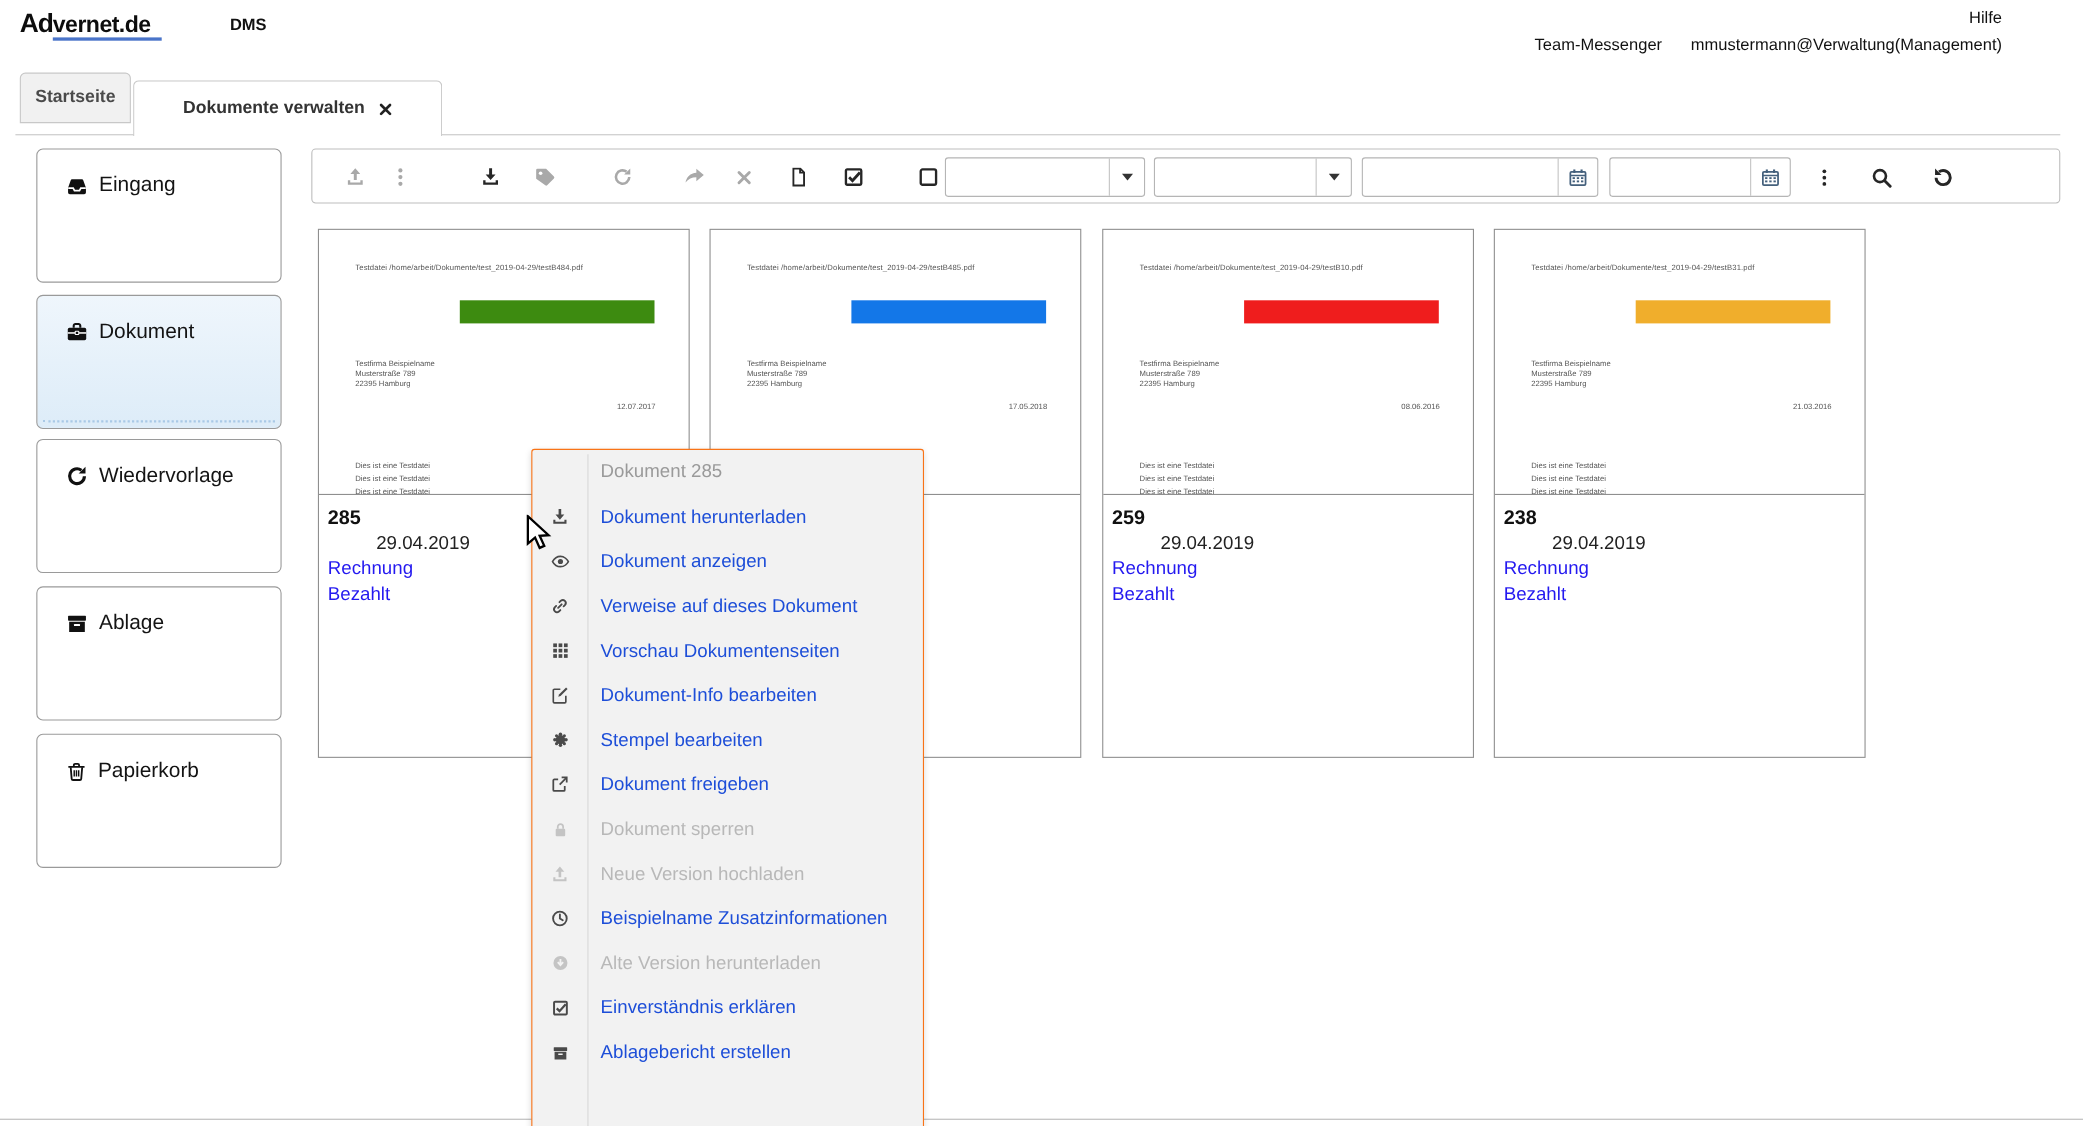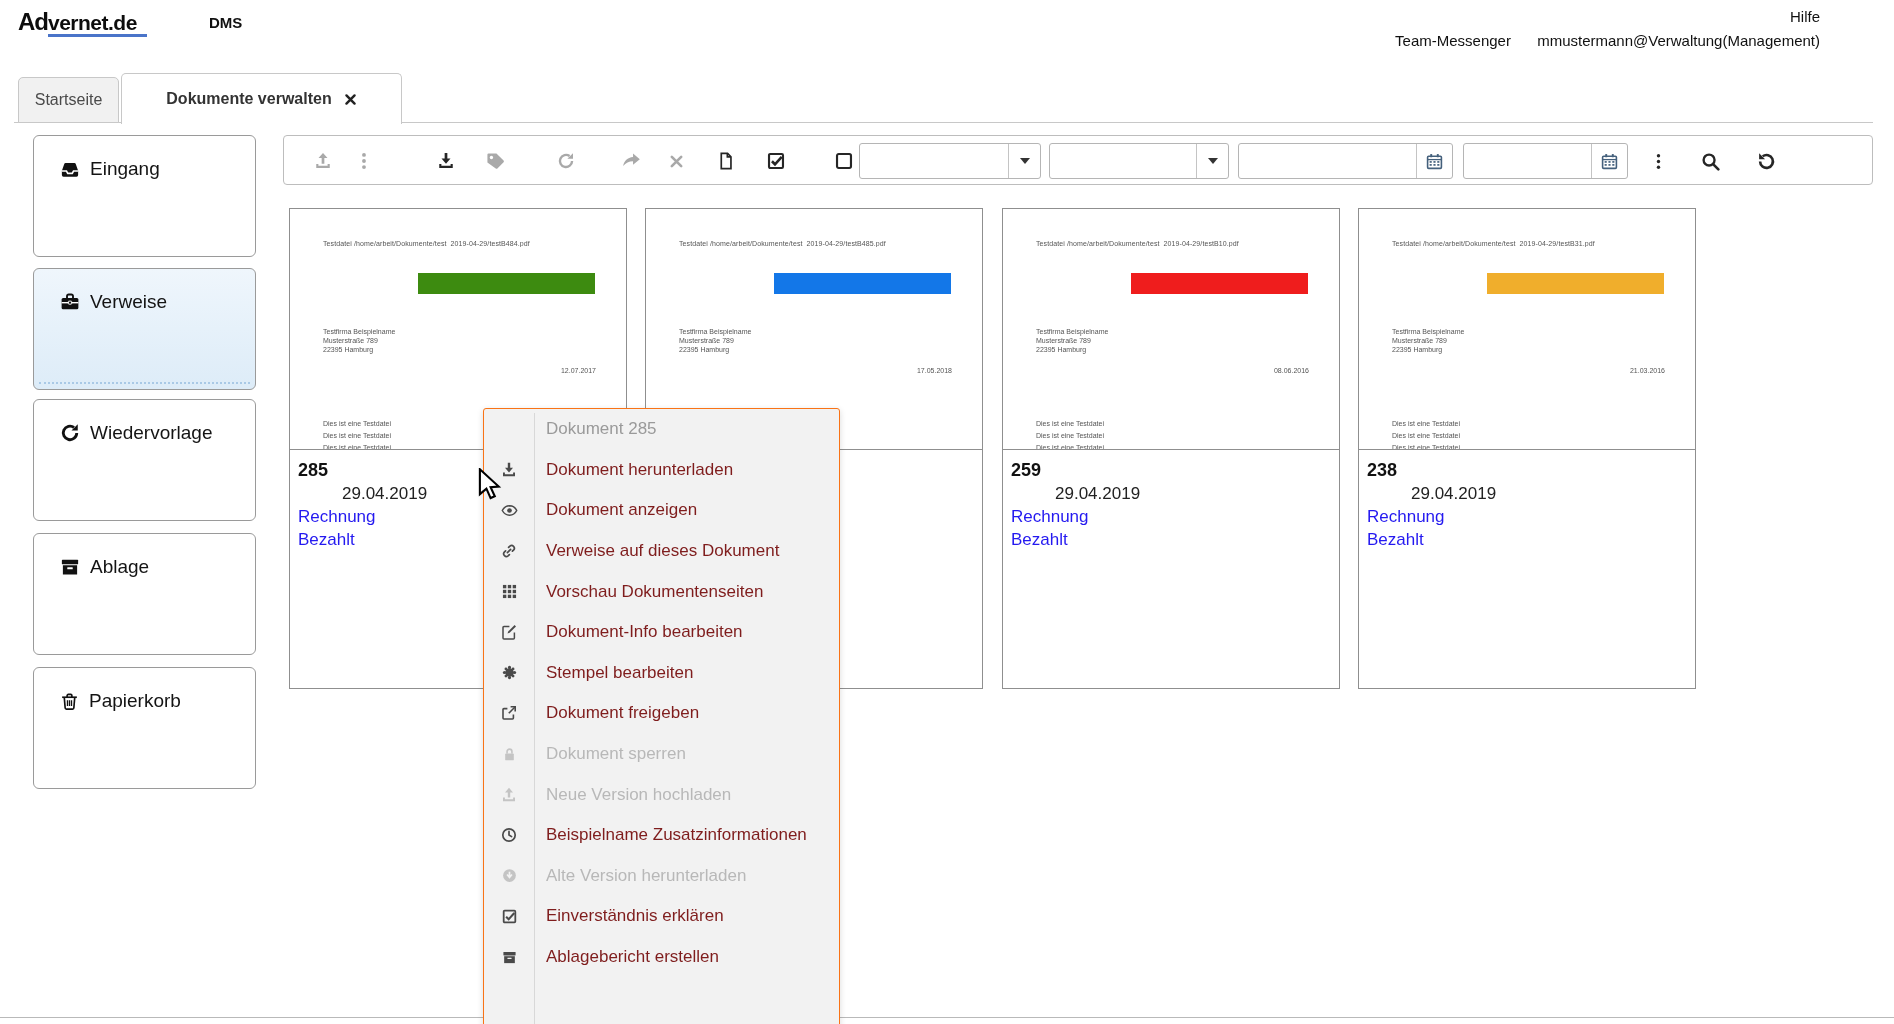--- a/index.html
+++ b/index.html
@@ -13,21 +13,21 @@
   .logo-rest { font-size:21px; font-weight:800; color:#0d0d0d; border-bottom:3px solid #4a74c9; padding-right:10px; letter-spacing:-0.5px; }
   .logo-dms { position:absolute; left:189px; top:14px; font-size:15px; font-weight:700; color:#111;margin-left:20px; }
   .hdr-right { position:absolute; right:74px; top:8px; text-align:right; font-size:15px; color:#111; }
   .hdr-right .row2 { margin-top:7px; }
   .hdr-link { cursor:pointer; }
   .hdr-user { margin-left:22px; }
 
   
   .tabline { position:absolute; left:14px; top:122px; width:1859px; height:1px; background:#c8c8c8; }
   .tab { position:absolute; border:1px solid #c8c8c8; border-radius:5px 5px 0 0; font-size:16px; display:flex; align-items:center; justify-content:center; cursor:pointer; }
-  .tab-inactive { left:18px; top:77px; width:101px; height:46px; background:#f1f1f1; color:#4a4a4a; z-index:2;}
+  .tab-inactive { left:18px; top:66px; width:101px; height:46px; background:#f1f1f1; color:#4a4a4a; z-index:2;font-weight:bold;}
   .tab-active { left:121px; top:73px; width:281px; height:51px; background:#fff; border-bottom:none; color:#333; font-weight:700; z-index:3; }
   .tab-close { margin-left:12px; display:inline-flex; }
 
   
   .side-item { position:absolute; left:33px; width:223px; height:122px; border:1px solid #9a9a9a; border-radius:6px; background:#fff; cursor:pointer; }
   .side-item .si-inner { position:absolute; left:26px; top:22px; display:flex; align-items:center; gap:10px; font-size:19px; color:#141414; }
   .side-item.selected { background:linear-gradient(#eff6fc, #ddecf8); border-color:#9a9a9a; }
   .side-item.selected::after { content:''; position:absolute; left:5px; right:5px; bottom:5px; border-top:2px dotted #a9c9e6; }
   .si-icon { display:inline-flex; color:#111; }
 
@@ -54,21 +54,21 @@
   .meta { padding:8px 8px 0 8px; }
   .m-num { font-size:18px; font-weight:700; color:#111; line-height:24px; }
   .m-date { font-size:17px; color:#222; line-height:23px;margin-left:44px; }
   .m-tag { font-size:17px; color:#2419f0; line-height:23px; cursor:pointer; }
 
   
   .cmenu { position:absolute; left:483px; top:408px; width:357px; height:732px; background:#f2f2f2; border:1px solid #f97316; border-radius:3px; box-shadow:0 2px 6px rgba(0,0,0,0.15); z-index:20; }
   .cm-divider { position:absolute; left:50px; top:4px; bottom:4px; width:1px; background:#d8d8d8; }
   .cm-row { position:relative; height:40.6px; display:flex; align-items:center; cursor:pointer; }
   .cm-row .mi-icon { width:50px; display:flex; align-items:center; justify-content:center; color:#4a4a4a; flex:none; }
-  .cm-row .mi-label { padding-left:12px; font-size:17px; color:#7f1d1d; white-space:nowrap; }
+  .cm-row .mi-label { padding-left:12px; font-size:17px; color:#1d4ed8; white-space:nowrap; }
   .cm-row.header { cursor:default; }
   .cm-row.header .mi-label { color:#9a9a9a; }
   .cm-row.disabled { cursor:default; }
   .cm-row.disabled .mi-label { color:#b8b8b8; }
   .cm-row.disabled .mi-icon { color:#c4c4c4; }
 
   .bottom-line { position:absolute; left:0; top:1017px; width:1894px; height:1px; background:#b9b9b9; }
   .cursor { position:absolute; left:478px; top:468px; z-index:30; pointer-events:none; }
 </style>
 </head>
@@ -115,21 +115,21 @@
   <div class="side-item selected" style="top:268px;">
     <div class="si-inner">
       <span class="si-icon">
         <svg width="20" height="20" viewBox="0 0 16 16" fill="currentColor">
             <rect x="1.3" y="4.8" width="13.4" height="9" rx="1.2"></rect>
             <path d="M5.6 4.8V3.3A1.3 1.3 0 0 1 6.9 2h2.2a1.3 1.3 0 0 1 1.3 1.3v1.5" fill="none" stroke="currentColor" stroke-width="1.5"></path>
             <rect x="1.3" y="8" width="13.4" height="1.1" fill="#fff"></rect>
             <rect x="6.7" y="7.3" width="2.6" height="2.4" rx="0.4" fill="currentColor" stroke="#fff" stroke-width="0.8"></rect>
           </svg>
       </span>
-      <span>Verweise</span>
+      <span>Dokument</span>
     </div>
   </div>
   <div class="side-item" style="top:399px;">
     <div class="si-inner">
       <span class="si-icon">
         <svg width="20" height="20" viewBox="0 0 16 16">
             <path d="M13.4 8A5.4 5.4 0 1 1 11.2 3.6" fill="none" stroke="currentColor" stroke-width="2.3"></path>
             <path d="M14.2 1v5h-5z" fill="currentColor"></path>
           </svg>
       </span>

